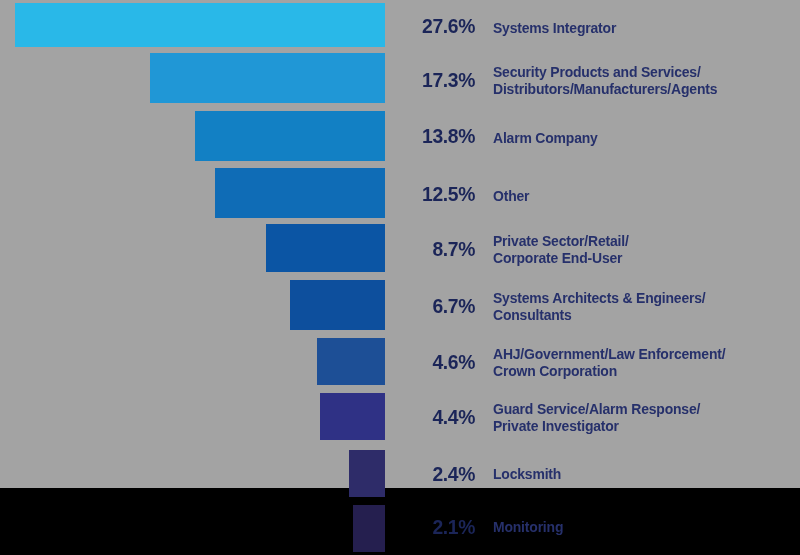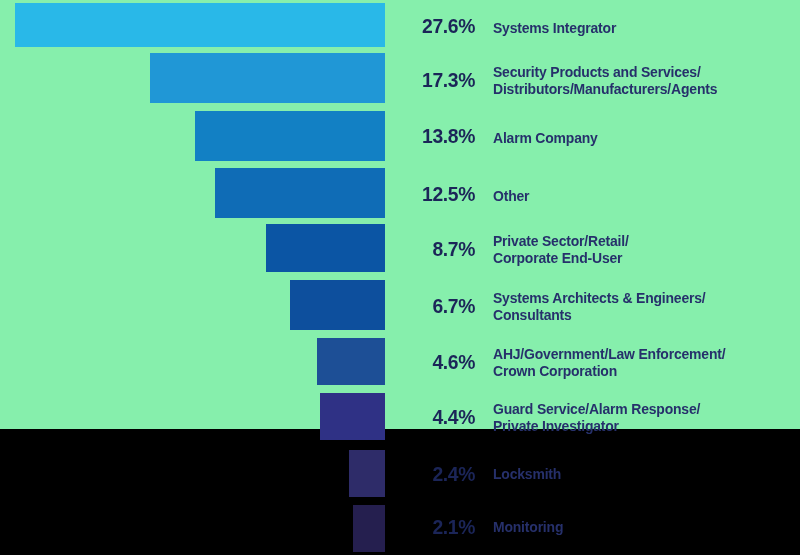--- a/index.html
+++ b/index.html
@@ -9,22 +9,22 @@
   }
   body {
     width: 800px;
     height: 555px;
     overflow: hidden;
     font-family: "Liberation Sans", sans-serif;
   }
   #chart {
     position: relative;
     width: 800px;
-    height: 429px;
-    background: #86efac;
+    height: 488px;
+    background: #a3a3a3;
   }
   .bar {
     position: absolute;
     top: 0;
   }
   .pct {
     position: absolute;
     width: 70px;
     left: 405px;
     text-align: right;

